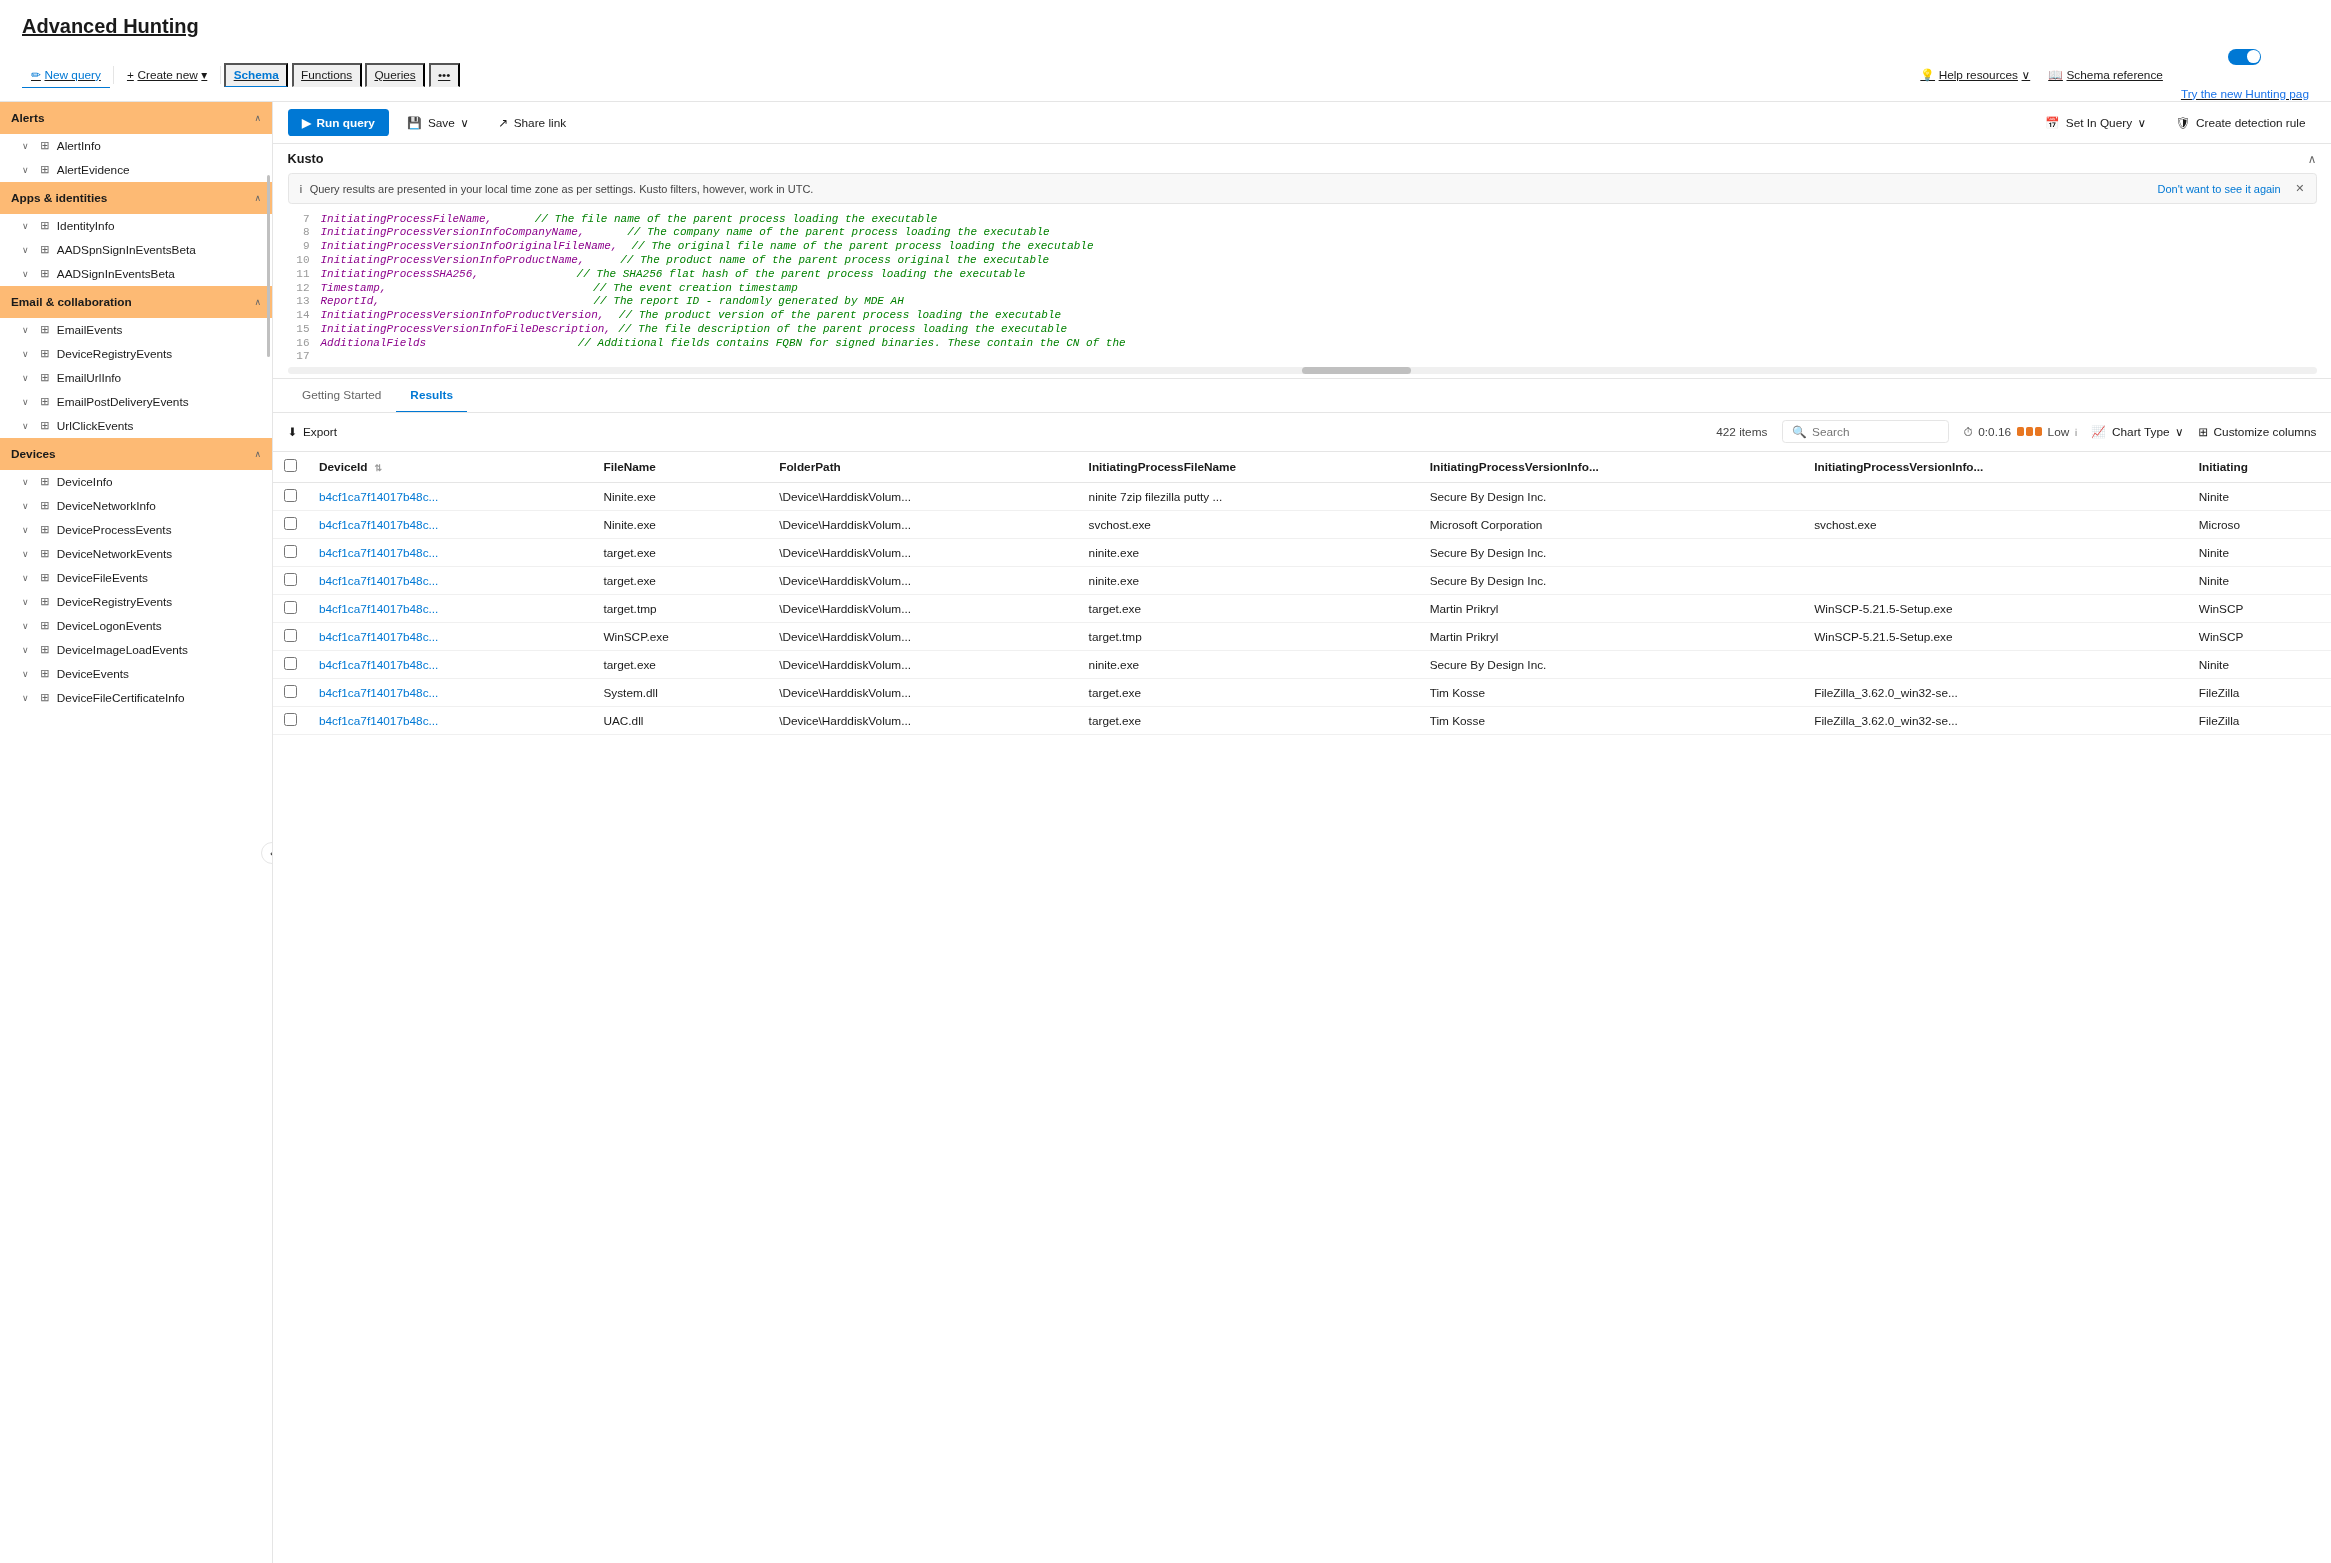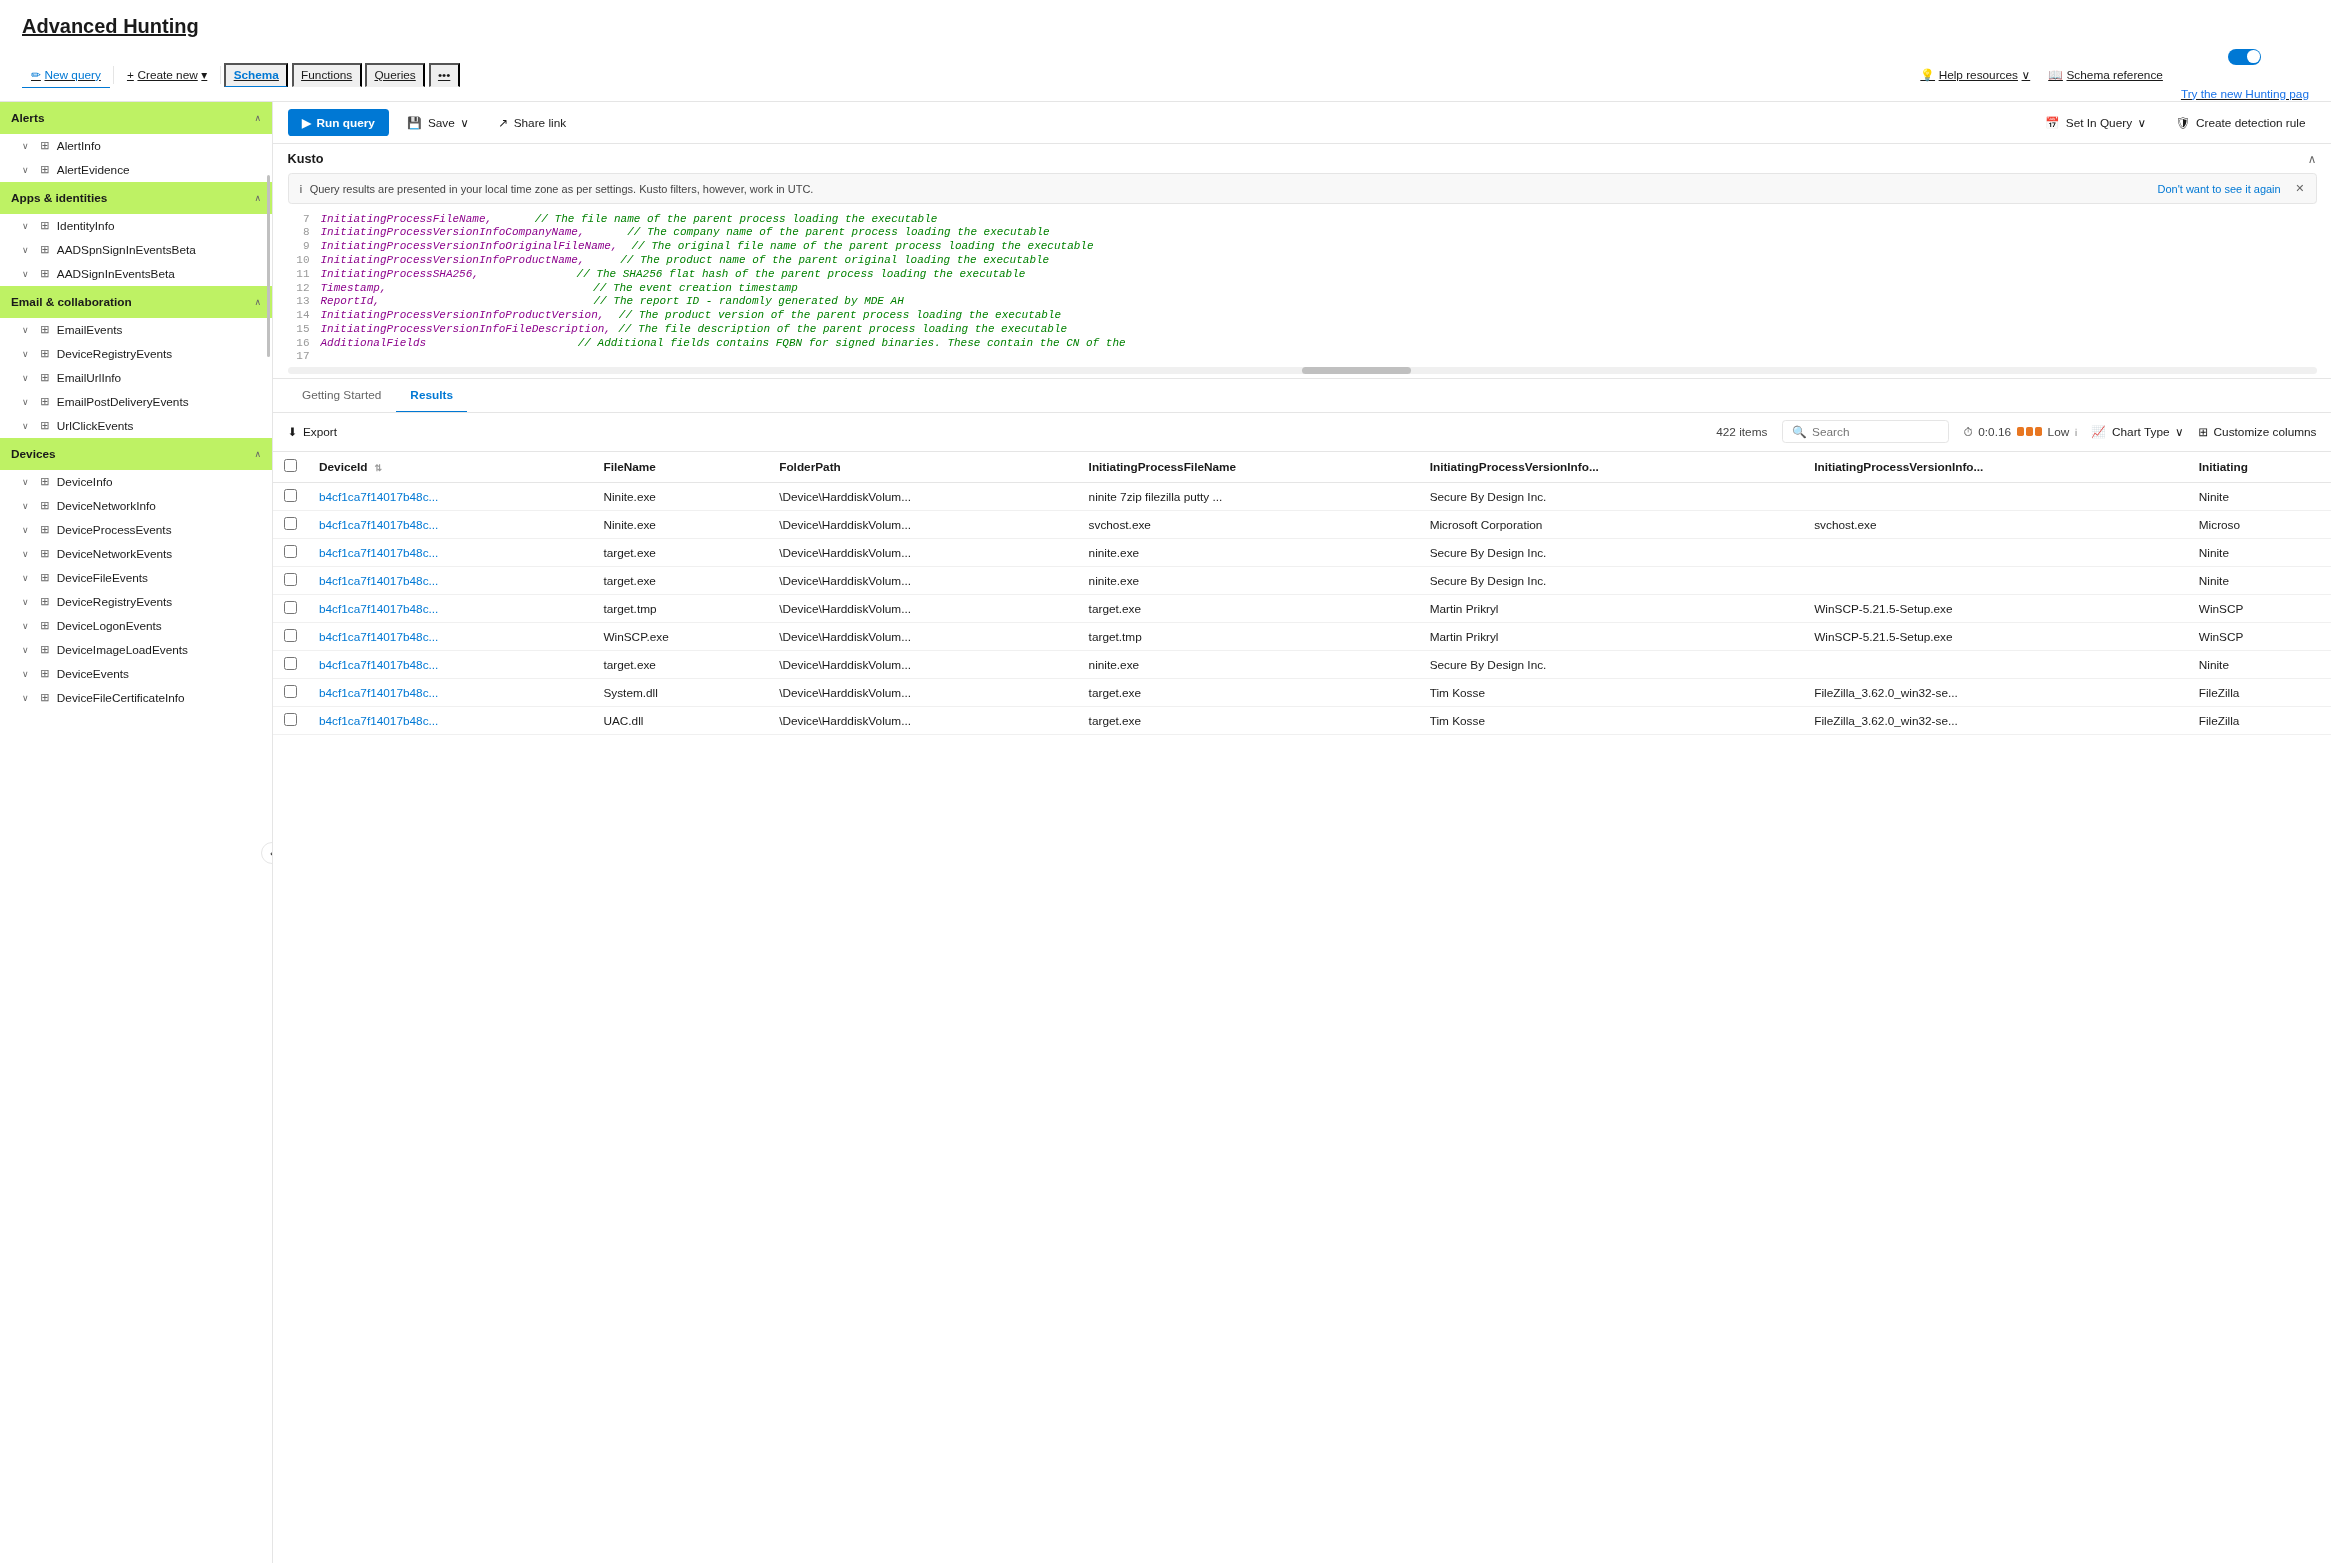--- a/index.html
+++ b/index.html
@@ -22,21 +22,21 @@
     
     .main { display: flex; height: calc(100vh - 82px); }
     
     
     .sidebar { width: 273px; min-width: 273px; border-right: 0.9px solid #e5e5e5; overflow-y: auto; position: relative; }
     .sidebar-tab { padding: 3.6px 7.3px; font-size: 11.8px; cursor: pointer; border-bottom: 1.8px solid transparent; color: #1a1a1a; }
     .sidebar-tab.active { border-bottom: 1.8px solid #0078d4; color: #0078d4; font-weight: 600; }
     .collapse-btn { position: absolute; right: -11px; top: 50%; background: white; border: 0.9px solid #e5e5e5; border-radius: 50%; width: 22px; height: 22px; display: flex; align-items: center; justify-content: center; cursor: pointer; z-index: 10; }
     .sidebar-scrollbar { position: absolute; right: 1.8px; top: 73px; width: 3.6px; height: 182px; background: #c0c0c0; border-radius: 1.8px; }
     
-    .section-header { display: flex; align-items: center; justify-content: space-between; padding: 9px 11px; cursor: pointer; background: #bef264; }
+    .section-header { display: flex; align-items: center; justify-content: space-between; padding: 9px 11px; cursor: pointer; background: #fdba74; }
     .section-title { font-weight: 600; font-size: 11.8px; color: #1a1a1a; }
     .section-chevron { font-size: 9px; color: #666; }
     
     .sidebar-item { display: flex; align-items: center; padding: 4.5px 11px 4.5px 22px; cursor: pointer; gap: 7.3px; }
     .sidebar-item-expand { color: #666; font-size: 9px; width: 11px; }
     .sidebar-item-icon { color: #666; font-size: 11px; }
     .sidebar-item-label { flex: 1; font-size: 11.8px; }
     .sidebar-item-dots { color: #666; font-size: 12.7px; opacity: 0; }
     
     
@@ -340,21 +340,21 @@
         <div class="code-line">
           <span class="line-num">8</span>
           <span class="line-code"><span class="code-purple">InitiatingProcessVersionInfoCompanyName,</span><span class="code-green" style="margin-left:36px;">  // The company name of the parent process loading the executable</span></span>
         </div>
         <div class="code-line">
           <span class="line-num">9</span>
           <span class="line-code"><span class="code-purple">InitiatingProcessVersionInfoOriginalFileName,</span><span class="code-green" style="margin-left:7.3px;">   // The original file name of the parent process loading the executable</span></span>
         </div>
         <div class="code-line">
           <span class="line-num">10</span>
-          <span class="line-code"><span class="code-purple">InitiatingProcessVersionInfoProductName,</span><span class="code-green" style="margin-left:29px;">  // The product name of the parent original loading the executable</span></span>
+          <span class="line-code"><span class="code-purple">InitiatingProcessVersionInfoProductName,</span><span class="code-green" style="margin-left:29px;">  // The product name of the parent process original the executable</span></span>
         </div>
         <div class="code-line">
           <span class="line-num">11</span>
           <span class="line-code"><span class="code-purple">InitiatingProcessSHA256,</span><span class="code-green" style="margin-left:91px;">          // The SHA256 flat hash of the parent process loading the executable</span></span>
         </div>
         <div class="code-line">
           <span class="line-num">12</span>
           <span class="line-code"><span class="code-purple">Timestamp,</span><span class="code-green" style="margin-left:200px;">                    // The event creation timestamp</span></span>
         </div>
         <div class="code-line">

